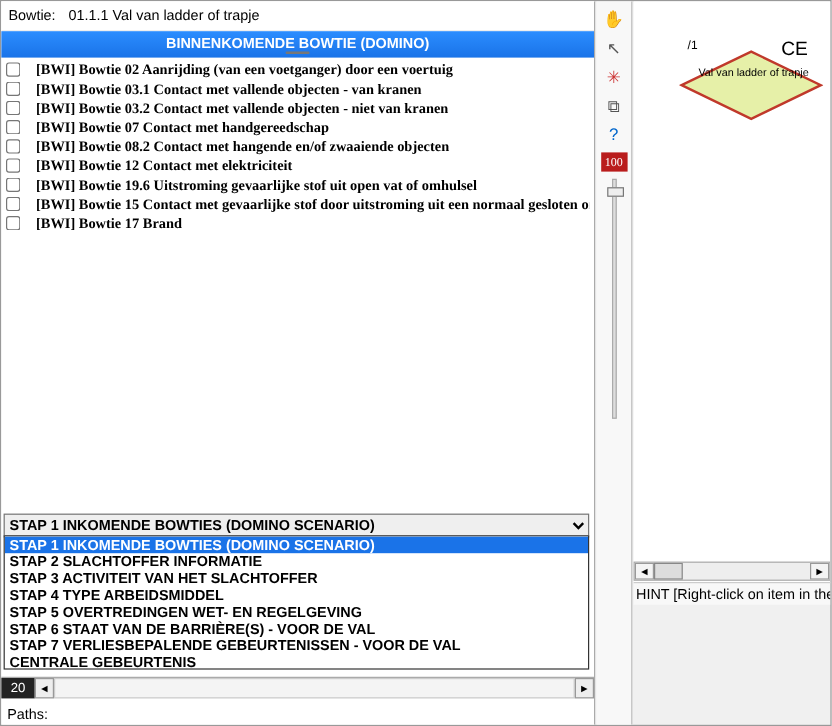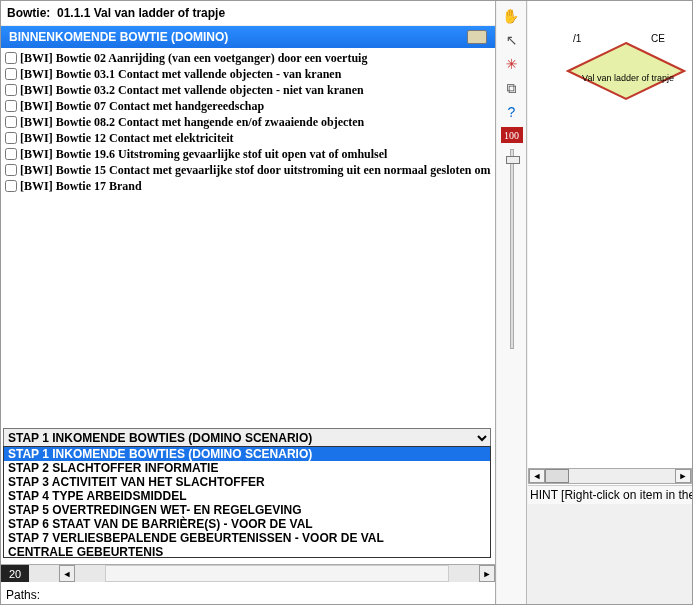--- a/index.html
+++ b/index.html
@@ -19,48 +19,49 @@
       width: 495px;
       height: 603px;
       background: #fff;
       border-right: 1px solid #aaa;
     }
     .header-meta {
       padding: 4px 6px;
       background: #fff;
       border-bottom: 1px solid #eee;
     }
-    .meta-row { display: flex; font-size: 12px; font-weight: bold; padding: 1px 0; }
+    .meta-row { display: flex; font-size: 12px; font-weight: normal; padding: 1px 0; }
     .meta-label { width: 50px; }
     .meta-value { flex: 1; }
     .section-header {
       background: linear-gradient(#2b8dff, #1a73e8);
       color: #fff;
       font-weight: bold;
       font-size: 12px;
       padding: 3px 8px;
       display: flex;
       justify-content: space-between;
       align-items: center;
       height: 22px;
+      flex-direction: column;
     }
     .card-icon {
       width: 20px; height: 14px;
       background: #dcd5b0;
       border: 1px solid #777;
       border-radius: 2px;
     }
     .bowtie-list {
       padding: 2px 4px;
       font-family: Georgia, "Times New Roman", serif;
       font-size: 12px;
       font-weight: bold;
       line-height: 16px;
     }
-    .bowtie-item { display: flex; align-items: flex-start; gap: 3px; white-space: nowrap; overflow: hidden; }
+    .bowtie-item { display: flex; align-items: flex-start; gap: 13px; white-space: nowrap; overflow: hidden; }
     .bowtie-item input { width: 12px; height: 12px; margin-top: 2px; flex-shrink:0; }
 
     .step-selector {
       position: absolute;
       bottom: 156px;
       left: 2px; right: 4px;
     }
     .step-select {
       width: 100%;
       font-weight: bold;
@@ -84,21 +85,20 @@
 
     .bottom-scrollbar {
       position: absolute;
       bottom: 22px;
       left: 0; right: 0;
       height: 18px;
       display: flex;
       background: #e8e8e8;
       border-top: 1px solid #aaa;
       align-items: stretch;
-      gap: 30px;
     }
     .page-box {
       width: 28px; background: #222; color:#fff;
       display:flex; align-items:center; justify-content:center;
       font-size:11px;
     }
     .scroll-arrow {
       width: 16px; background:#eee; border:1px solid #999;
       display:flex;align-items:center;justify-content:center;font-size:9px;
     }
@@ -138,22 +138,22 @@
       position: absolute;
       left: 527px; top: 0; right: 0; bottom: 118px;
       background:#fff;
     }
     .diamond {
       position:absolute; left:565px; top:40px;
       width:120px; height:60px;
     }
     .diamond svg { width:100%; height:100%; }
     .diamond-lbl-left { position:absolute; left:572px; top:32px; font-size:10px; }
-    .diamond-lbl-right { position:absolute; left:650px; top:32px; font-size:10px; }
-    .diamond-text { position:absolute; left:577px; top:72px; font-size:9px; width:100px; text-align:center; }
+    .diamond-lbl-right { position:absolute; left:650px; top:32px; font-size:16px; }
+    .diamond-text { position:absolute; left:577px; top:54px; font-size:9px; width:100px; text-align:center; }
 
     .canvas-hscroll {
       position:absolute; left:527px; bottom:120px; right:0; height:16px;
       background:#eee; border:1px solid #aaa;
       display:flex;
     }
     .canvas-hscroll .arrow { width:16px; display:flex;align-items:center;justify-content:center;font-size:9px;border:1px solid #999;background:#f4f4f4;}
     .canvas-hscroll .thumb { width:24px; background:#ddd; border:1px solid #888; }
     .canvas-hscroll .track { flex:1; }
 

